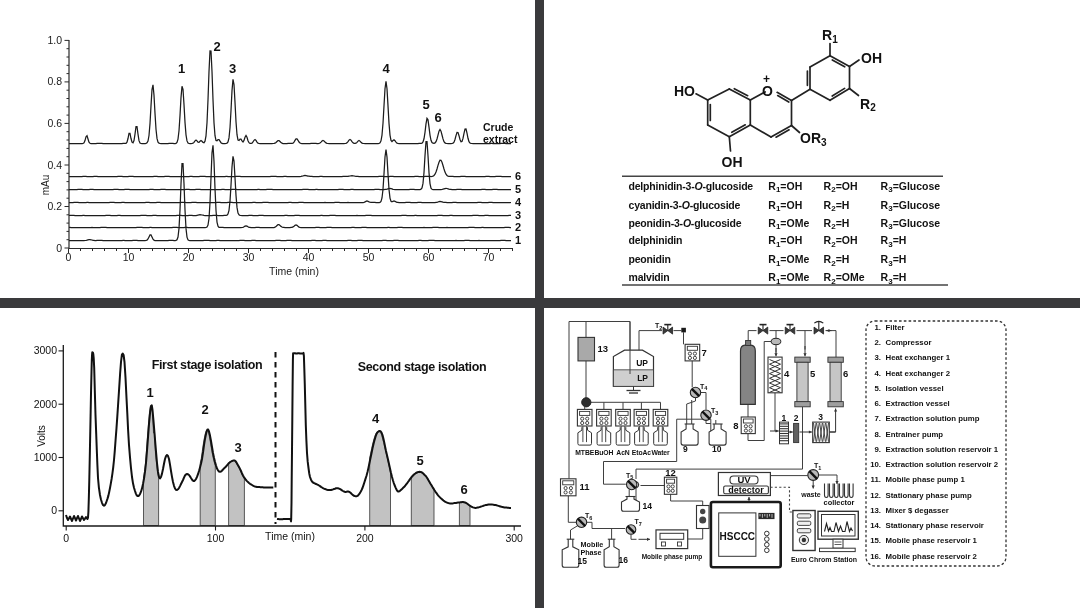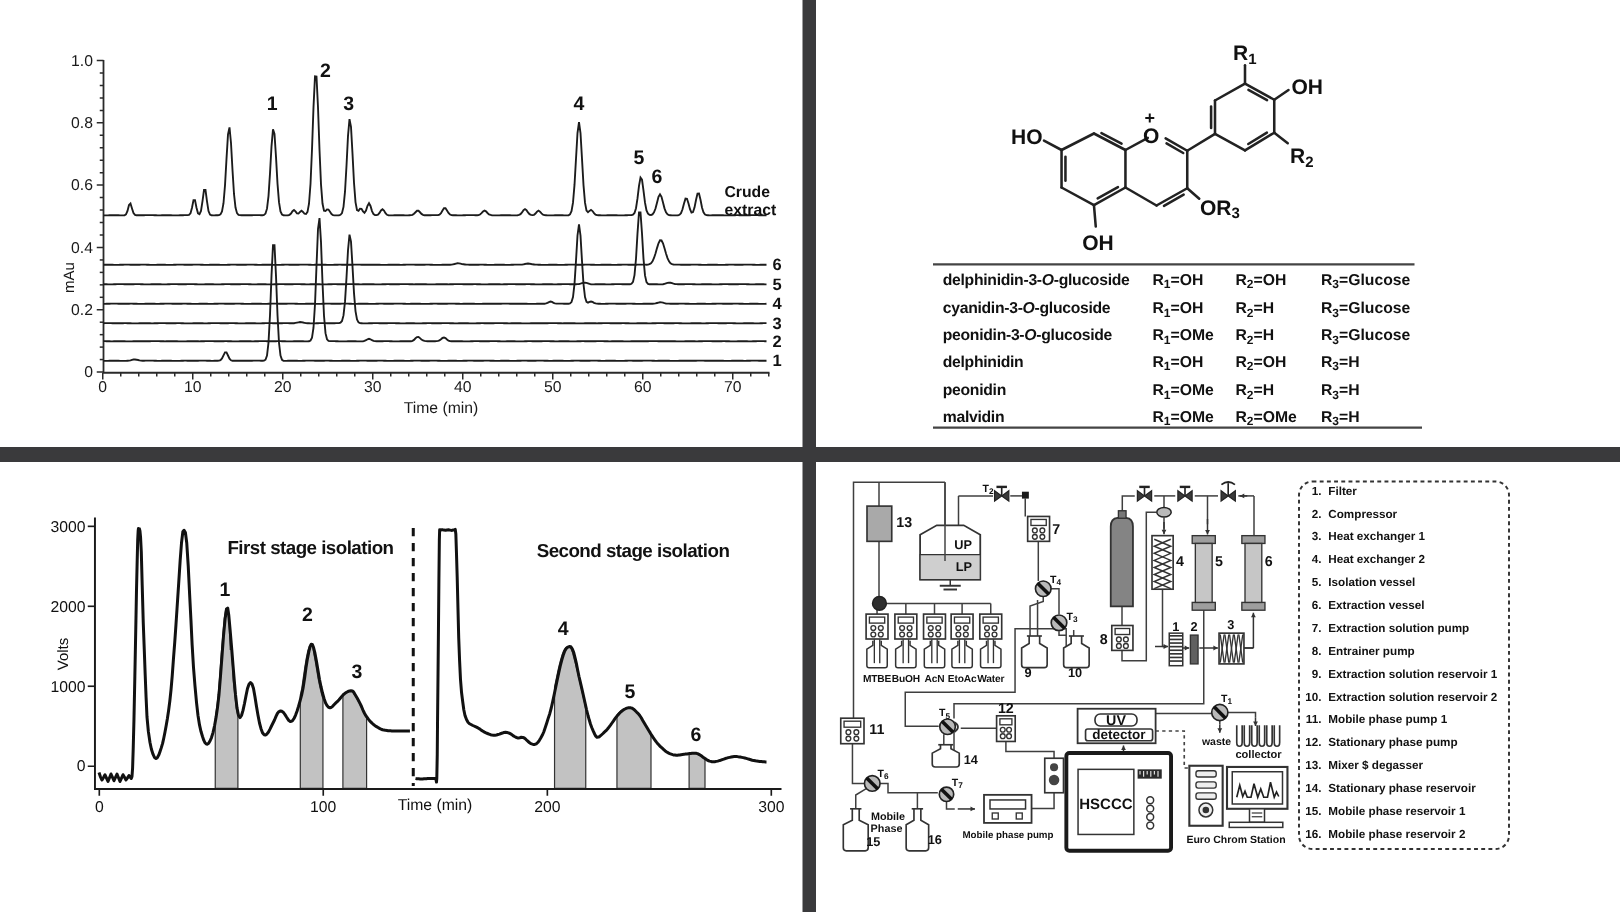--- a/index.html
+++ b/index.html
@@ -1,15 +1,15 @@
 <!DOCTYPE html>
 <html><head><meta charset="utf-8">
 <style>
 html,body{margin:0;padding:0;background:#fff;}
-#page{position:relative;width:1080px;height:608px;background:#ffffff;overflow:hidden;border-radius:25px;}
+#page{position:relative;width:1080px;height:608px;background:#ffffff;overflow:hidden;}
 .bar{position:absolute;background:#3a3a3c;}
 </style></head>
 <body>
 <div id="page">
 <svg style="position:absolute;left:0;top:0" width="535" height="298" viewBox="0 0 535 298">
       <g stroke="#2a2a2a" stroke-width="1.2" fill="none">
         <path d="M69 40 L69 248.5 L513 248.5"></path>
       </g>
       <g stroke="#2a2a2a" stroke-width="1">
         <line x1="64.5" y1="248.0" x2="69" y2="248.0"></line>

